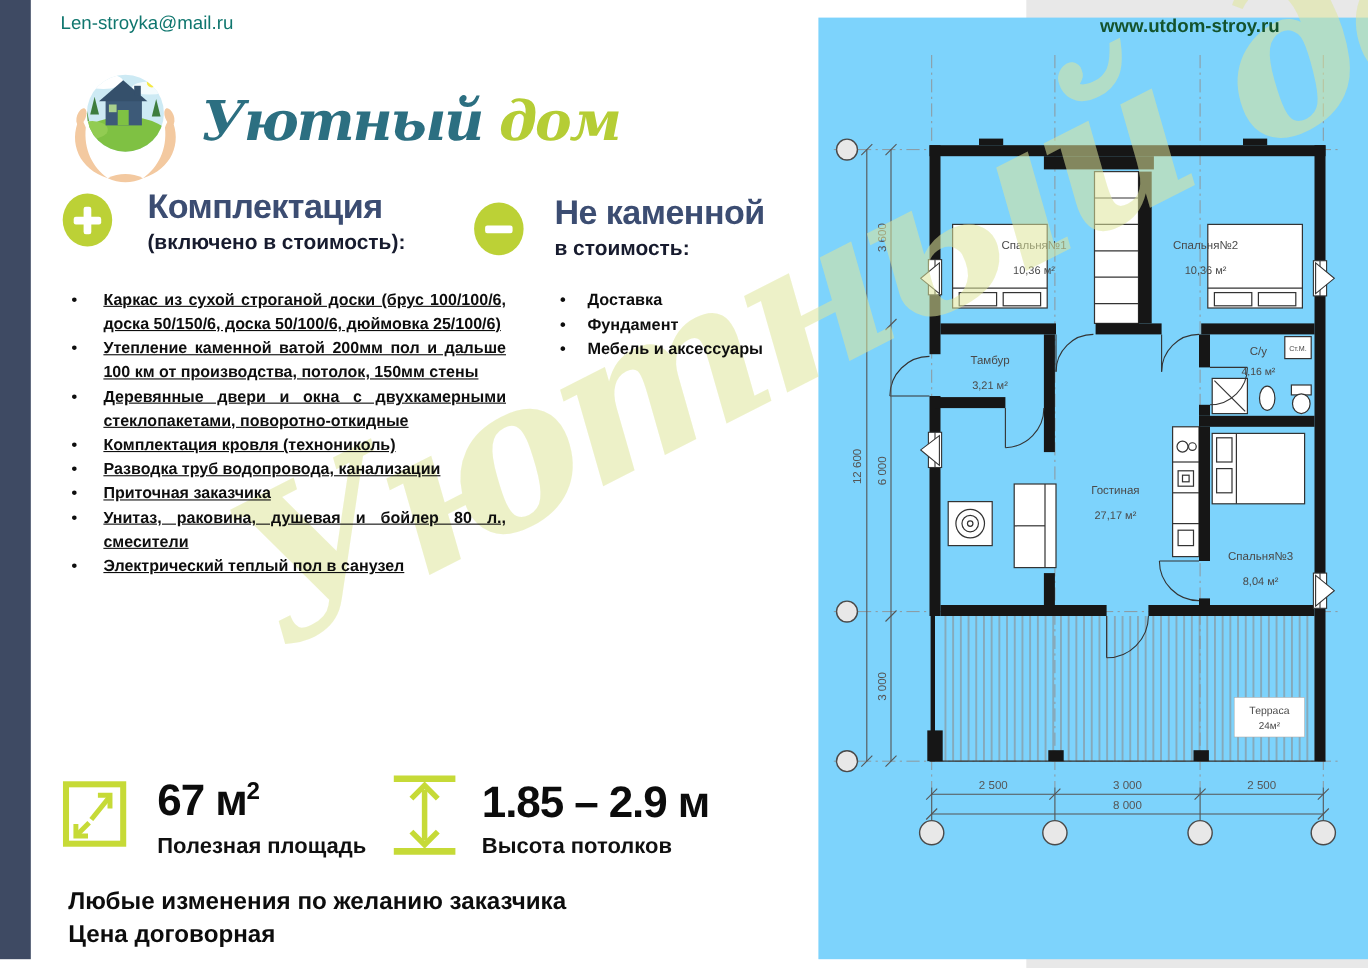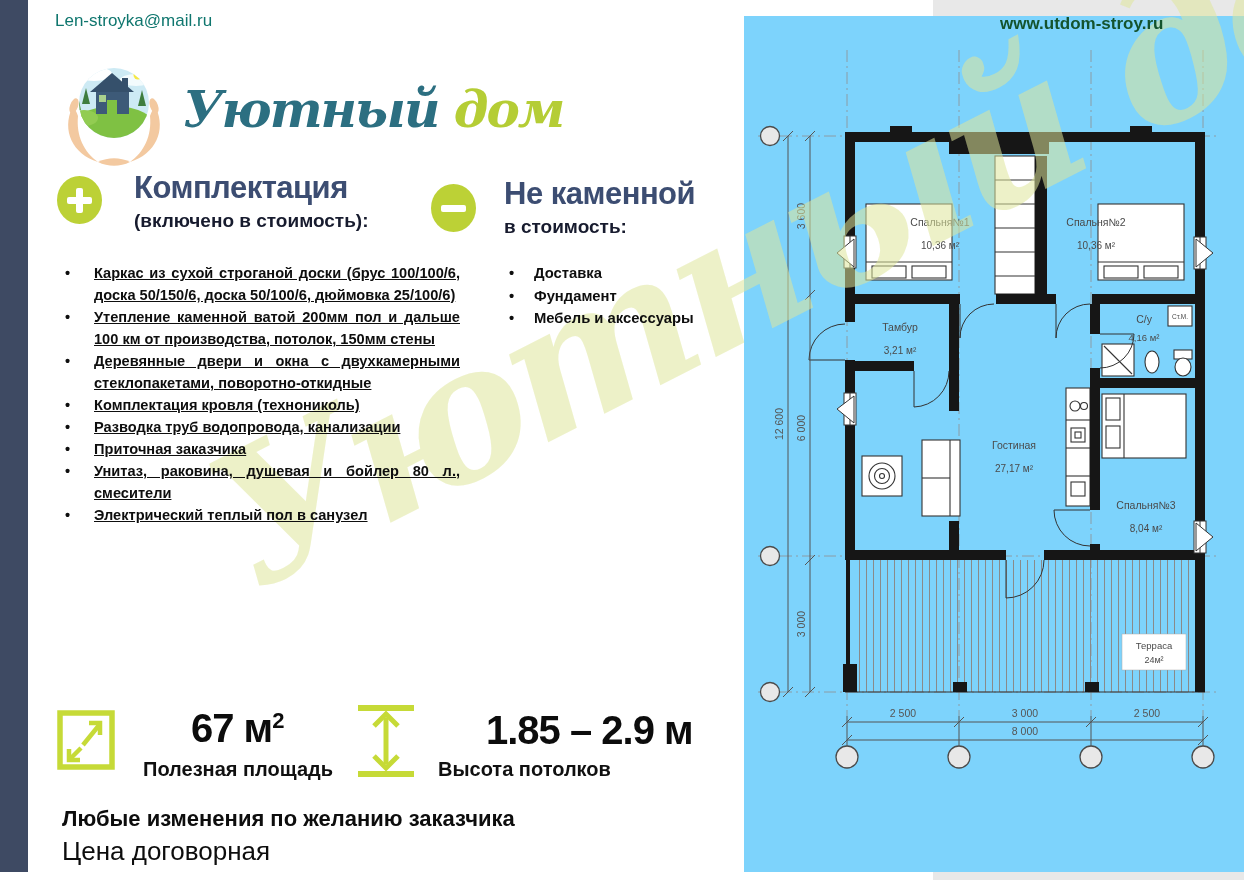--- a/index.html
+++ b/index.html
@@ -31,31 +31,31 @@
   .sub-inc{left:134px;top:210px;}
   .title-exc{left:504px;top:176px;}
   .sub-exc{left:504px;top:216px;}
   ul.blist{margin:0;padding:0;list-style:none;text-align:justify;color:#0E0E0E;font-weight:700;}
   ul.blist li{position:relative;}
   .list-inc{left:62px;top:262px;width:398px;font-size:14.6px;line-height:22px;}
   .list-inc li{padding-left:32px;text-decoration:underline;}
   .list-exc{left:506px;top:262px;width:188px;font-size:14.8px;line-height:22.5px;}
   .list-exc li{padding-left:28px;}
   ul.blist li::before{content:"\2022";position:absolute;left:3px;top:0;}
-  .stat-val{font-size:40px;font-weight:800;color:#0C0C0C;letter-spacing:-1px;margin-left:48px;}
+  .stat-val{font-size:40px;font-weight:800;color:#0C0C0C;letter-spacing:-1px;}
   .stat-val sup{font-size:22px;}
   .stat-label{font-size:20px;font-weight:700;color:#101010;}
   .area-icon{left:56px;top:708px;}
   .area-val{left:143px;top:706px;}
   .area-label{left:143px;top:758px;}
   .height-icon{left:356px;top:702px;}
   .height-val{left:438px;top:708px;}
   .height-label{left:438px;top:758px;}
   .note1{left:62px;top:806px;font-size:22px;font-weight:800;color:#0D0D0D;}
-  .note2{left:62px;top:836px;font-size:26px;font-weight:400;color:#0D0D0D;}
+  .note2{left:62px;top:836px;font-size:22px;font-weight:700;color:#0D0D0D;}
   .plan-svg{position:absolute;left:0;top:0;}
   text{font-family:"Liberation Sans","DejaVu Sans",sans-serif;}
 </style>
 </head>
 <body>
 
 <div class="page">
 
   <div class="abs right-bg"></div>
 

